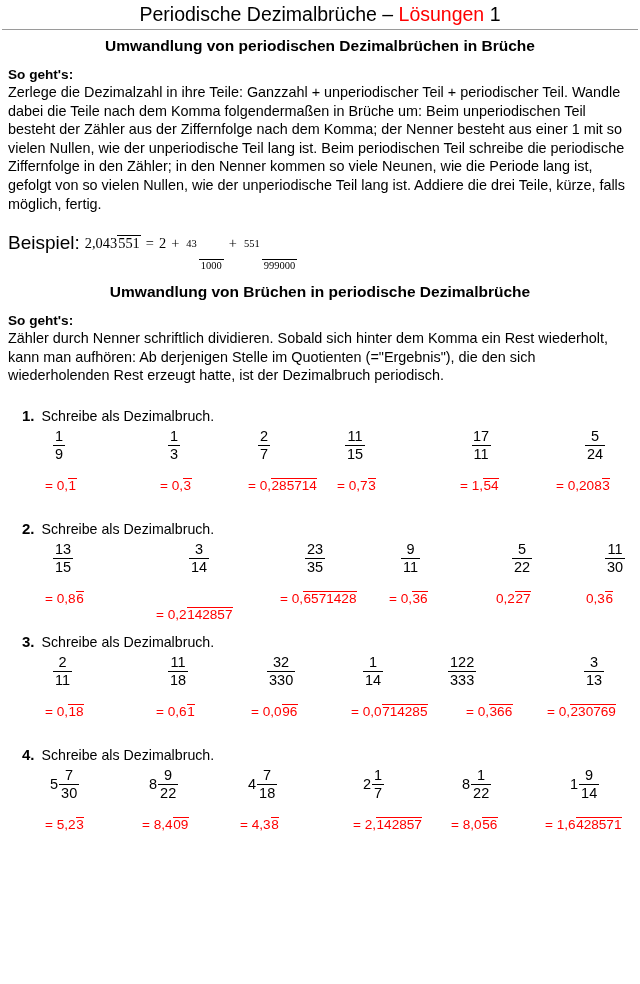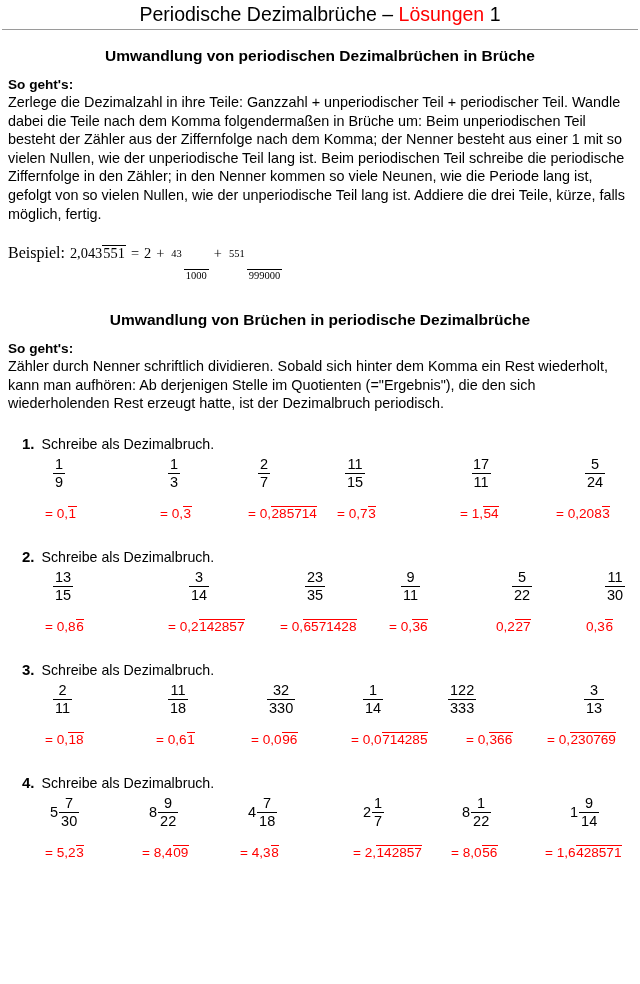--- a/index.html
+++ b/index.html
@@ -27,42 +27,42 @@
     border-top: 1px solid #9a9a9a;
     margin: 3px 2px 0 2px;
   }
 
   
   .wrap { padding: 0 8px; }
   .sec-title {
     text-align: center;
     font-weight: bold;
     font-size: 15.5px;
-    margin-top: 17px;
+    margin-top: 7px;
     margin-bottom: 12px;
   }
   .sogehts {
     font-weight: bold;
     font-size: 13.6px;
     margin-bottom: 1px;
   }
   .para {
     font-size: 14.4px;
     line-height: 18.6px;
     text-align: left;
   }
   .beispiel {
     font-size: 14.4px;
     margin-top: 2px;
     display: flex;
     align-items: center;
     gap: 5px;
     font-family: "Liberation Serif", serif;
   }
-  .beispiel .lbl { font-family: Liberation Serif, serif; font-size: 16px; }
+  .beispiel .lbl { font-family: Liberation Sans, sans-serif; font-size: 19px; }
   .ovl { border-top: 1.2px solid #000; padding: 0 1px; display: inline-block; line-height: 1.05; }
   .ffrac {
     display: inline-flex;
     flex-direction: row;
     align-items: center;
     font-size: 10.5px;
     line-height: 11px;
     vertical-align: middle;
     font-family: "Liberation Serif", serif;
   }
@@ -136,21 +136,21 @@
       <span class="num">43</span>
       <span class="den">1000</span>
     </span>
     <span>+</span>
     <span class="ffrac">
       <span class="num">551</span>
       <span class="den">999000</span>
     </span>
   </div>
 
-  <div class="sec-title" style="margin-top:30px;">Umwandlung von Brüchen in periodische Dezimalbrüche</div>
+  <div class="sec-title" style="margin-top:12px;">Umwandlung von Brüchen in periodische Dezimalbrüche</div>
   <div class="sogehts">So geht's:</div>
   <div class="para">Zähler durch Nenner schriftlich dividieren. Sobald sich hinter dem Komma ein Rest wiederholt, kann man aufhören: Ab derjenigen Stelle im Quotienten (="Ergebnis"), die den sich wiederholenden Rest erzeugt hatte, ist der Dezimalbruch periodisch.</div>
 
   <div id="exercises" style="margin-top:22px;">
       <div class="ex">
         <div class="ex-head">
           <span class="ex-num">1.</span>
           <span class="ex-prompt">Schreibe als Dezimalbruch.</span>
         </div>
         <div class="row">
@@ -224,21 +224,21 @@
           </div>
           <div class="cell" style="left: 37px; top: 44px;">
             <div class="ans"><span>= 0,</span><span>8</span><span class="per">6</span></div>
           </div>
           <div class="cell" style="left: 181px;">
             <span class="frac">
               <span class="num">3</span>
               <span class="den">14</span>
             </span>
           </div>
-          <div class="cell" style="left: 148px; top: 44px; margin-left: 12px;">
+          <div class="cell" style="left: 148px; top: 60px;">
             <div class="ans"><span>= 0,</span><span>2</span><span class="per">142857</span></div>
           </div>
           <div class="cell" style="left: 297px;">
             <span class="frac">
               <span class="num">23</span>
               <span class="den">35</span>
             </span>
           </div>
           <div class="cell" style="left: 272px; top: 44px;">
             <div class="ans"><span>= 0,</span><span class="per">6571428</span></div>

